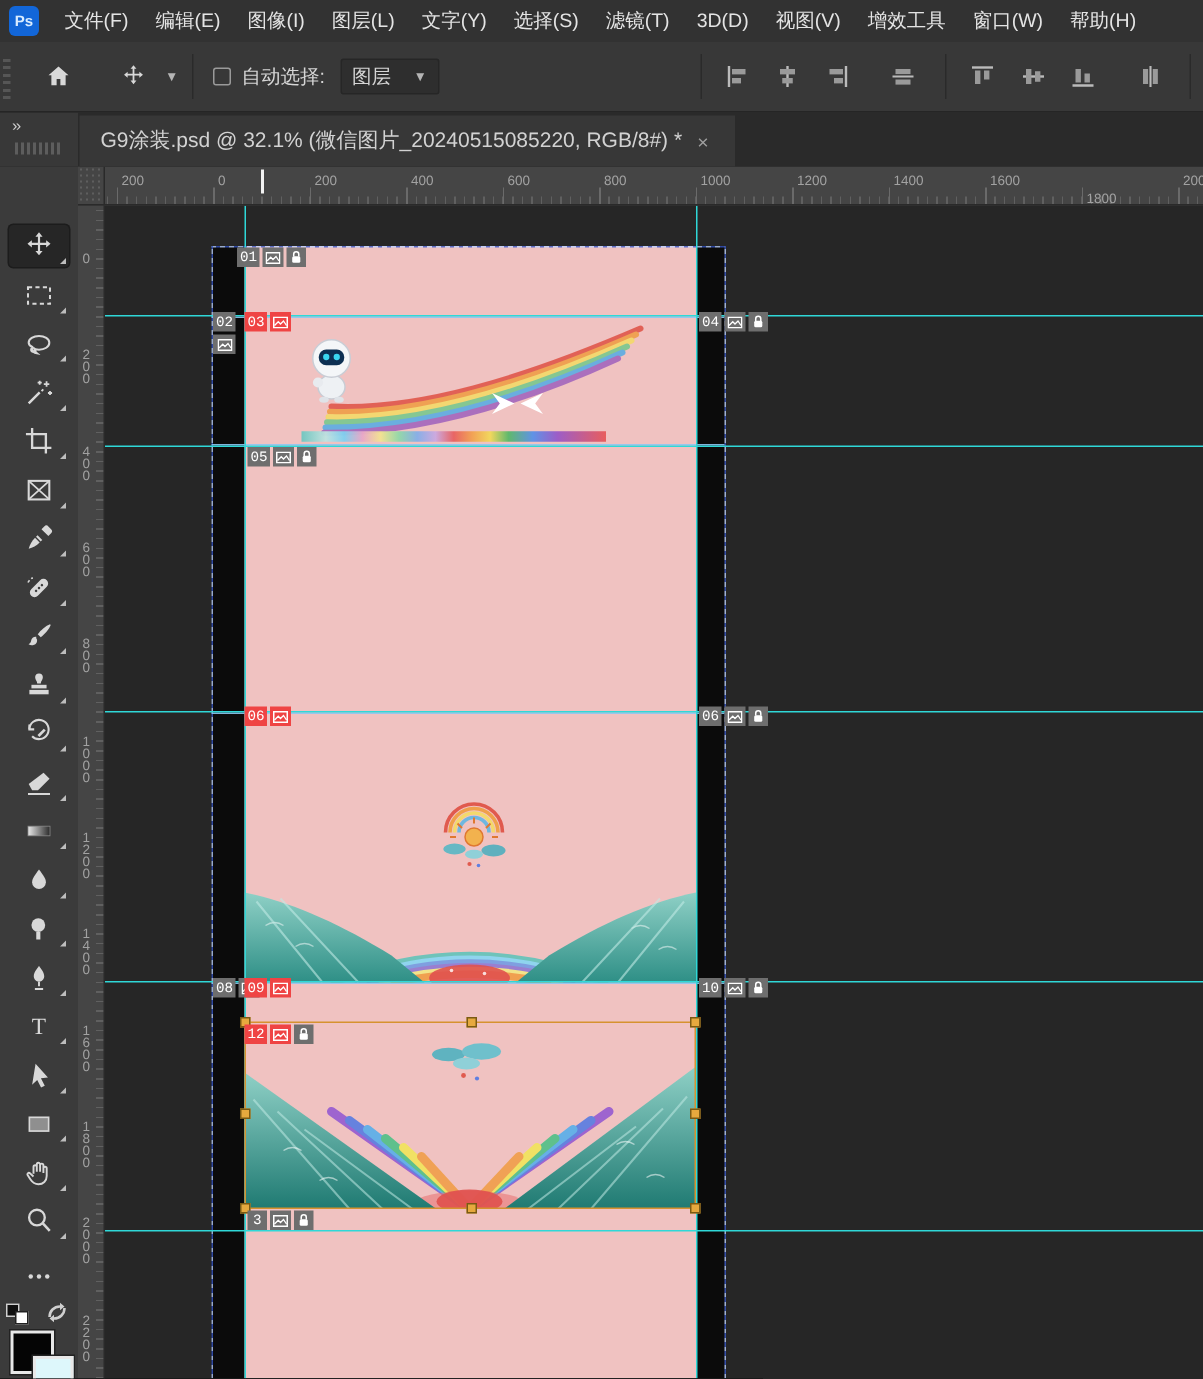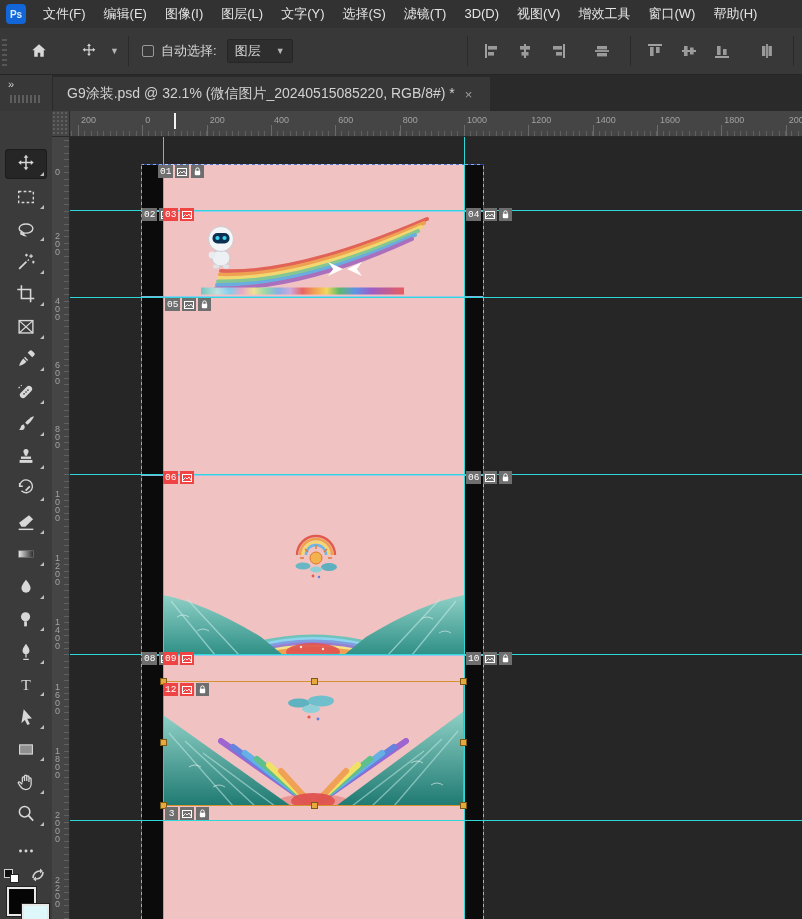--- a/index.html
+++ b/index.html
@@ -215,21 +215,21 @@
   <span class="hlab" style="left: 29px;">200</span>
       <span class="hlab" style="left: 93.33px;">0</span>
       <span class="hlab" style="left: 157.66px;">200</span>
       <span class="hlab" style="left: 221.99px;">400</span>
       <span class="hlab" style="left: 286.32px;">600</span>
       <span class="hlab" style="left: 350.65px;">800</span>
       <span class="hlab" style="left: 414.98px;">1000</span>
       <span class="hlab" style="left: 479.31px;">1200</span>
       <span class="hlab" style="left: 543.64px;">1400</span>
       <span class="hlab" style="left: 607.97px;">1600</span>
-      <span class="hlab" style="left: 672.3px;">1800</span>
+      <span class="hlab" style="left: 672.3px; margin-top: 12px;">1800</span>
       <span class="hlab" style="left: 736.63px;">200</span>
     </div>
   <div id="vruler">
     <div class="ticks"></div>
   <span class="vlab" style="top: 31px;">0</span>
       <span class="vlab" style="top: 95.33px;">2
 0
 0</span>
       <span class="vlab" style="top: 159.66px;">4
 0
@@ -619,21 +619,21 @@
               <path d="M1 6l2.5-2.5L5 5l2-2 2 3" fill="none" stroke="#fff" stroke-width=".9"></path>
             </svg>
           </span>
           <span class="chip lock">
             <svg width="7" height="9" viewBox="0 0 7 9">
               <rect x=".8" y="3.8" width="5.4" height="4.4" rx="1" fill="#fff"></rect>
               <path d="M1.8 4V2.6a1.7 1.7 0 013.4 0V4" fill="none" stroke="#fff" stroke-width="1"></path>
             </svg>
           </span>
         </div>
-        <div class="badge auto" style="left: 72px; top: 71px;">
+        <div class="badge auto" style="left: 72px; top: 71px; flex-direction: column;">
           <span class="chip num">02</span>
           <span class="chip">
             <svg width="10" height="8" viewBox="0 0 10 8">
               <rect x=".5" y=".5" width="9" height="7" fill="none" stroke="#fff" stroke-width="1"></rect>
               <path d="M1 6l2.5-2.5L5 5l2-2 2 3" fill="none" stroke="#fff" stroke-width=".9"></path>
             </svg>
           </span>
         </div>
         <div class="badge user" style="left: 93px; top: 71px;">
           <span class="chip num">03</span>

